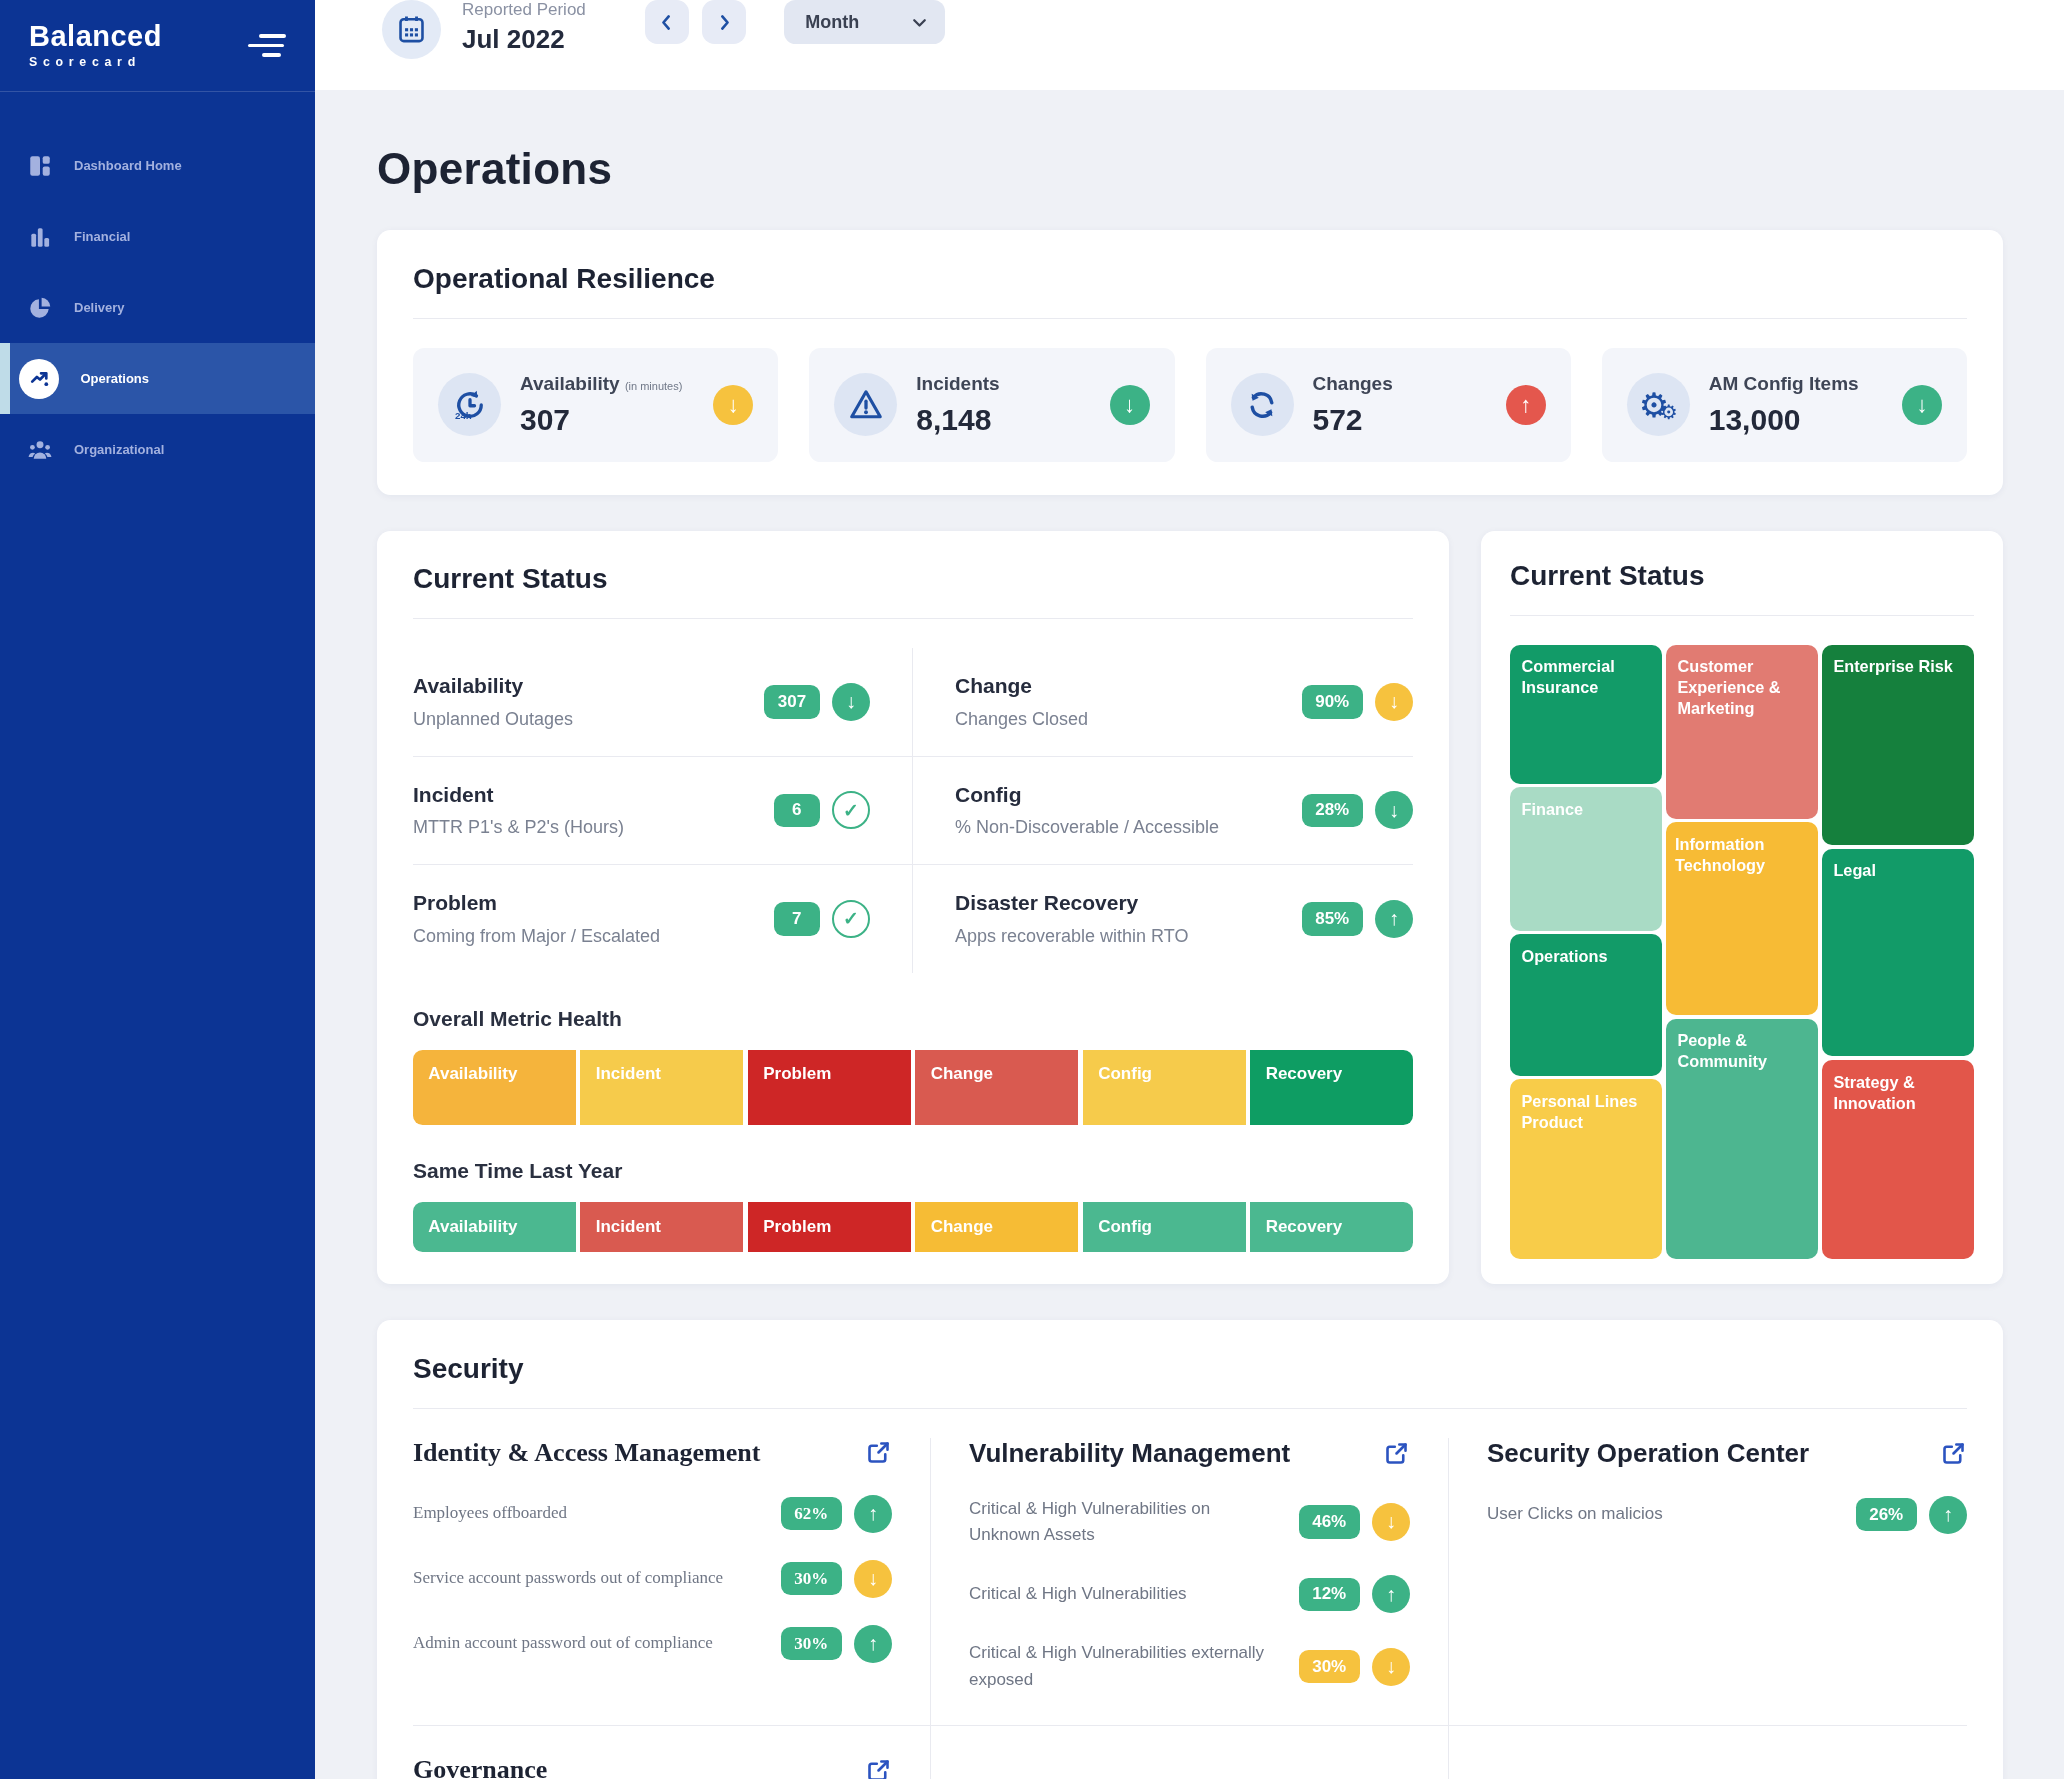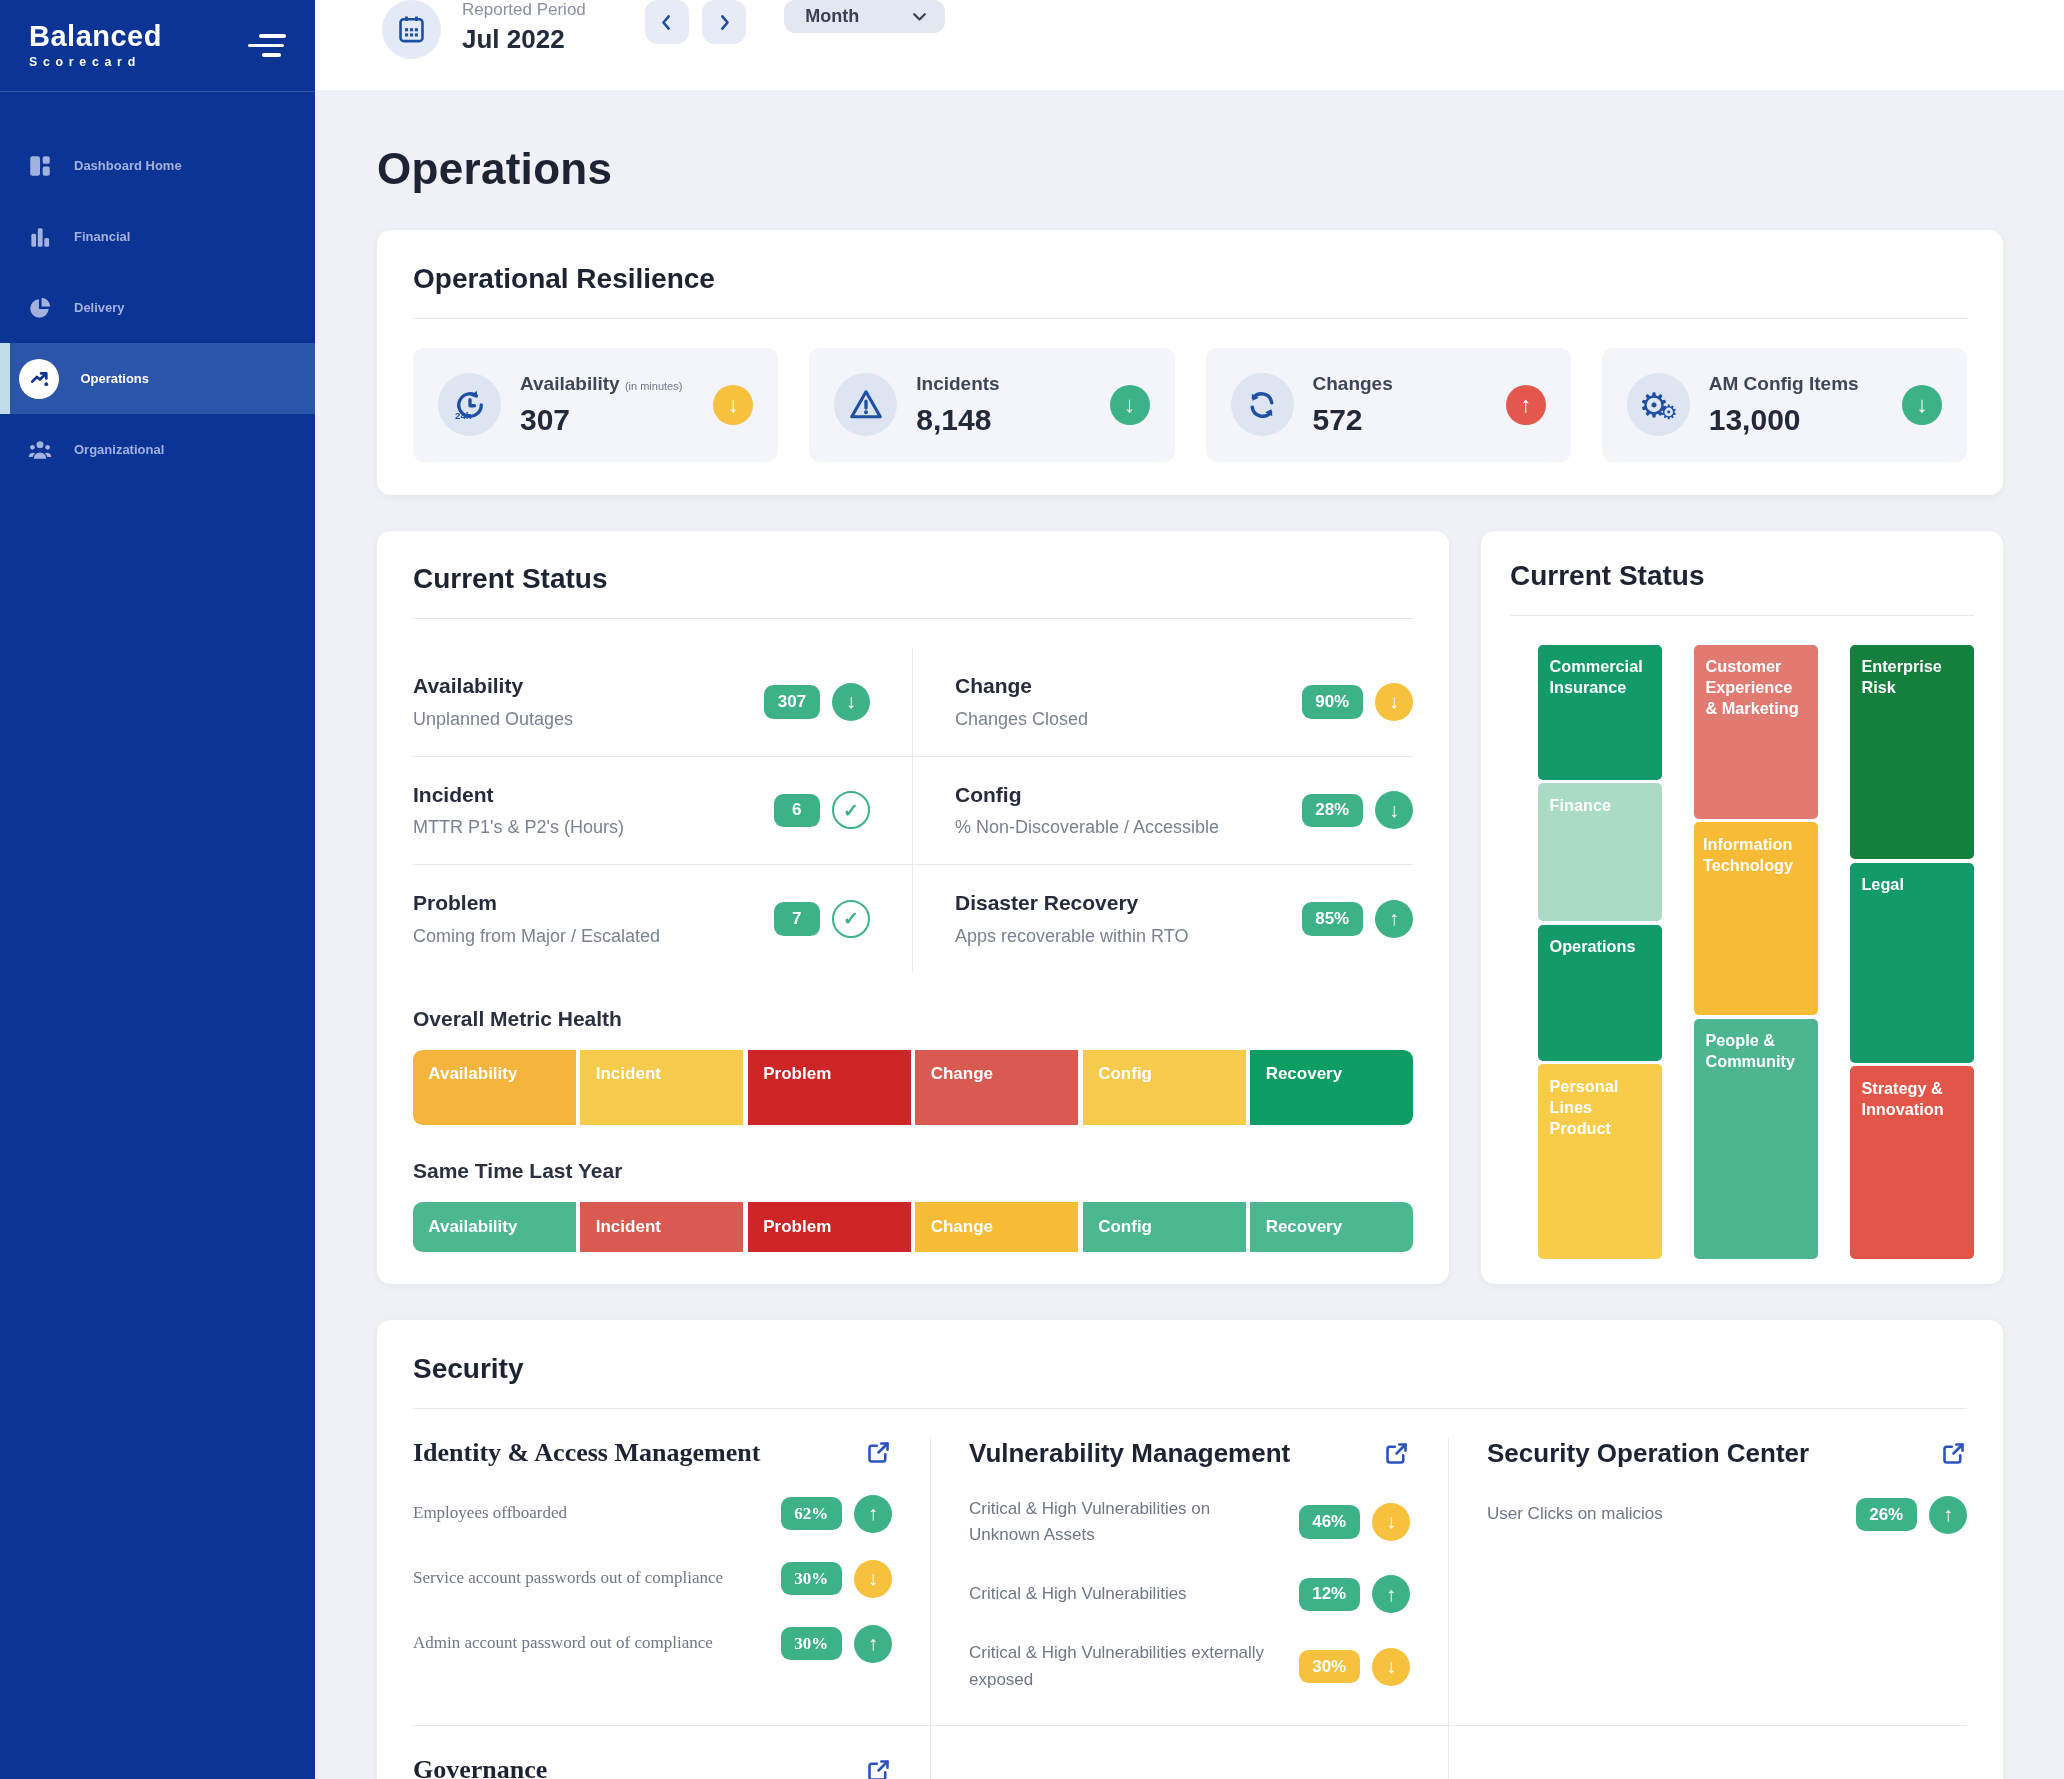--- a/index.html
+++ b/index.html
@@ -33,21 +33,21 @@
 
   
   .topbar { position:absolute; left:315px; top:0; right:0; height:90px; background:#fff; display:flex; padding:0 38px 0 67px; z-index:4; }
   .cal-circle { width:59px; height:59px; border-radius:50%; background:#E3EAF6; display:flex; align-items:center; justify-content:center; flex-shrink:0; }
   .rp-block { margin-left:21px; }
   .rp-label { font-size:17px; color:#8A91A3; }
   .rp-value { font-size:26px; font-weight:700; color:#242B3D; margin-top:3.8px; }
   .nav-btn { width:44px; height:44px; border-radius:12.4px; background:#E7EBF6; border:none; display:flex; align-items:center; justify-content:center; cursor:pointer; }
   .nav-btn.prev { margin-left:59px; }
   .nav-btn.next { margin-left:13.4px; }
-  .month-select { margin-left:38px; height:33px; min-width:161px; border-radius:11.5px; background:#E2E7F2; display:flex; align-items:center; justify-content:space-between; padding:0 15.3px 0 21px; font-size:18px; font-weight:600; color:#3A4152; cursor:pointer; gap:29px; }
+  .month-select { margin-left:38px; height:44px; min-width:161px; border-radius:11.5px; background:#E2E7F2; display:flex; align-items:center; justify-content:space-between; padding:0 15.3px 0 21px; font-size:18px; font-weight:600; color:#3A4152; cursor:pointer; gap:29px; }
 
   
   .main { position:absolute; left:315px; top:90px; right:0; bottom:0; background:#EFF1F6; padding:29px 62px 38px; overflow:hidden; }
   h1.page-title { font-size:44px; font-weight:800; color:#1D2333; margin:25px 0 36px; letter-spacing:0.3px; }
 
   .card { background:#fff; border-radius:13.4px; box-shadow:0 1.9px 7.6px rgba(20,40,90,.05); padding:32.5px 36px; }
   .card-title { font-size:28px; font-weight:700; color:#1D2333; }
   .card-divider { height:1px; background:#E9EAF0; margin:23px 0 29px; }
 
   
@@ -80,21 +80,21 @@
   .segbar { display:flex; gap:4.8px; border-radius:9.6px; overflow:hidden; }
   .segbar.tall { height:75px; }
   .segbar.short { height:50px; }
   .seg { flex:1; color:#fff; font-size:17px; font-weight:700; padding:14.3px 0 0 15.3px; }
   .segbar.short .seg { display:flex; align-items:center; padding-top:0; }
 
   
   .tm-card { display:flex; flex-direction:column; padding:29px 29px 25px; }
   .treemap { display:flex; gap:3.8px; flex:1; min-height:478px; }
   .tm-col { flex:1; display:flex; flex-direction:column; gap:3.8px; }
-  .tm-cell { border-radius:5px; color:#fff; font-size:16.3px; font-weight:700; padding:11.5px 11.5px; line-height:1.3;margin-left:28px; }
+  .tm-cell { border-radius:10px; color:#fff; font-size:16.3px; font-weight:700; padding:11.5px 11.5px; line-height:1.3; }
 
   
   .sec-card { margin-top:36px; }
   .sec-grid { display:grid; grid-template-columns:1fr 1fr 1fr; }
   .sec-col { padding:0 38px 32.5px; }
   .sec-col.c0 { padding-left:0; border-right:1px solid #E9EAF0;font-family:Liberation Serif, serif; }
   .sec-col.c1 { border-right:1px solid #E9EAF0; }
   .sec-col.c2 { padding-right:0; }
   .sec-hr { grid-column:1 / -1; height:1px; background:#E9EAF0; }
   .sec-col.g0 { padding-top:29px; padding-bottom:7.6px; }

